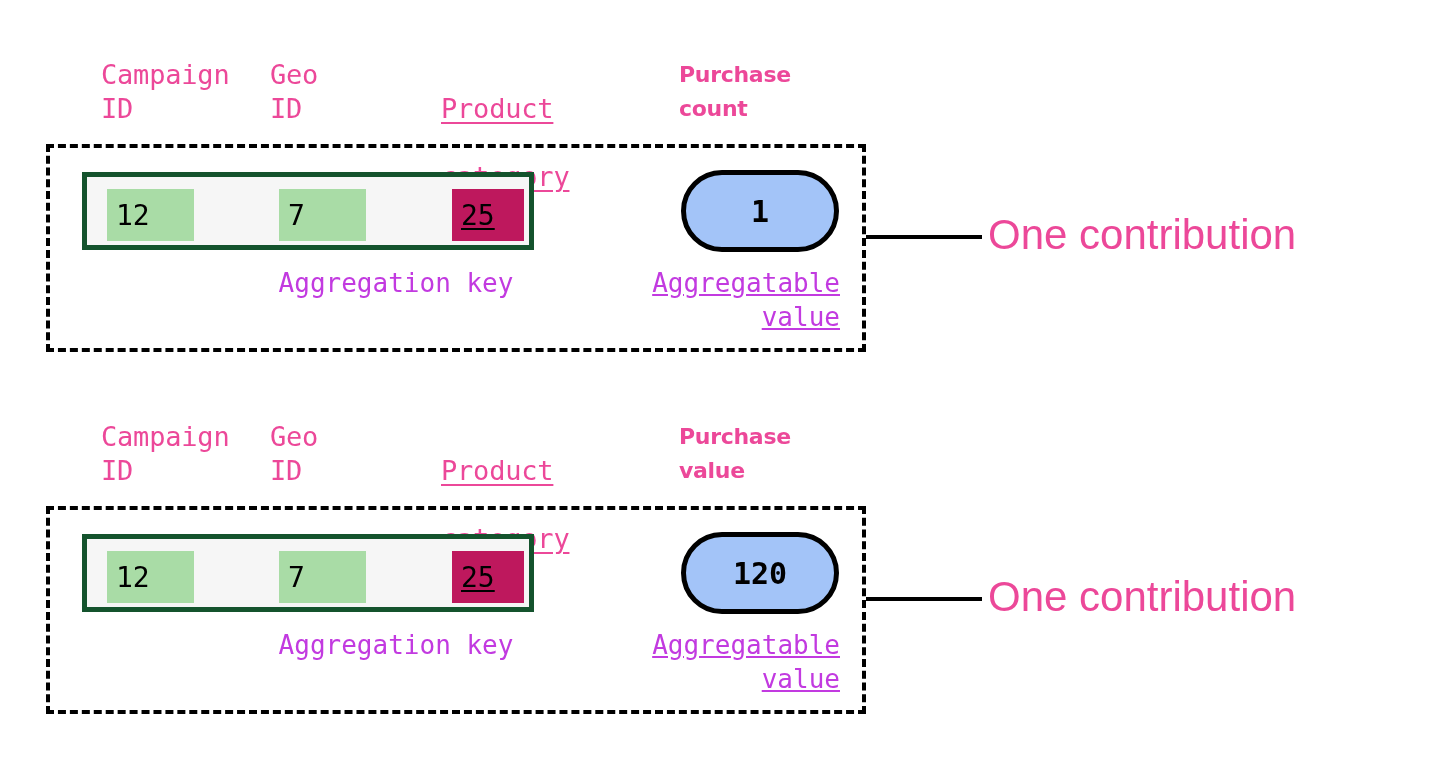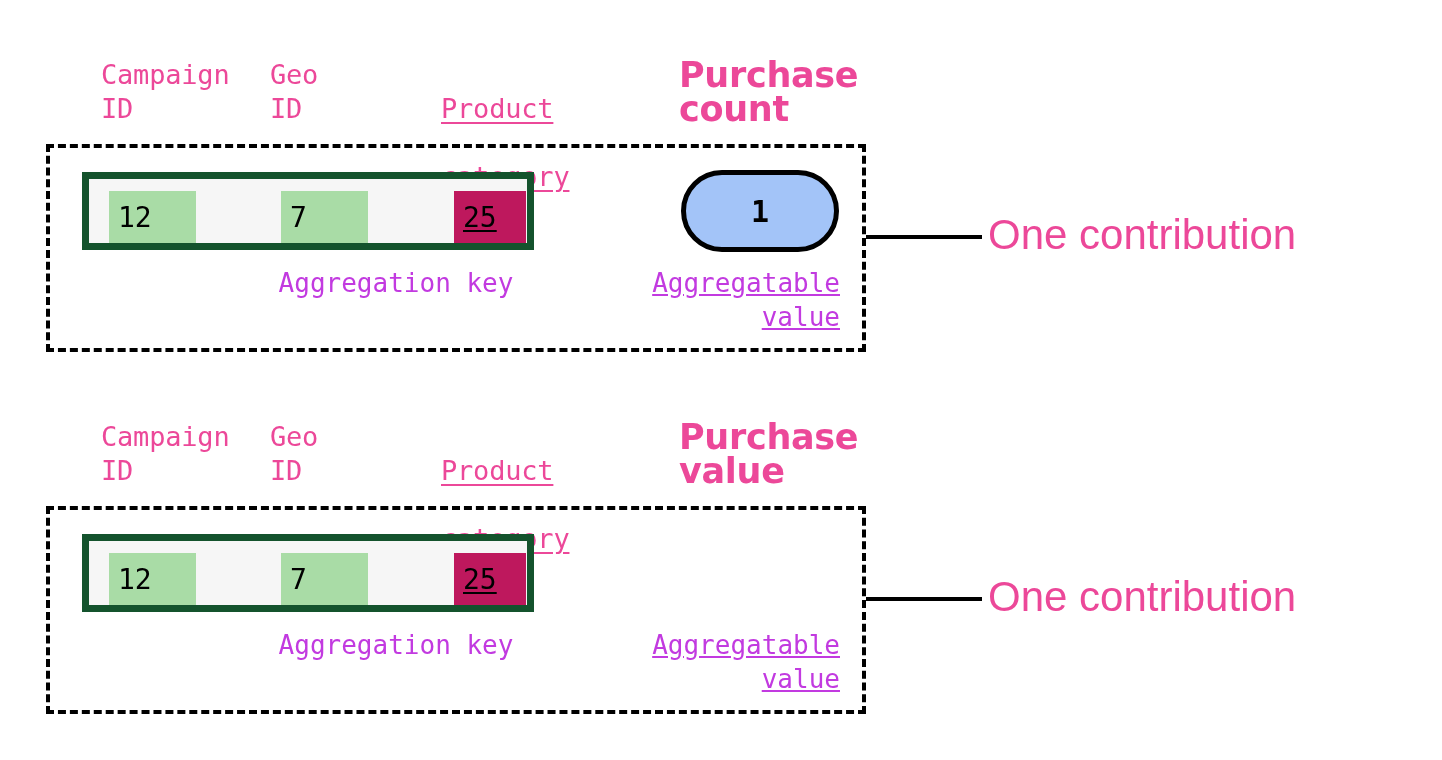--- a/index.html
+++ b/index.html
@@ -49,21 +49,21 @@
   }
   .hdr.campaign { left: 0px;   width: 175px; }
   .hdr.geo      { left: 169px; width: 120px; }
   .hdr.product  { left: 340px; width: 200px; }
   .hdr.product .u { text-decoration: underline; text-underline-offset: 4px; text-align: right; }
   .hdr.metric {
     left: 578px;
     width: 210px;
     font-family: "DejaVu Sans", sans-serif;
     font-weight: bold;
-    font-size: 35px;
+    font-size: 22px;
     line-height: 34px;
     letter-spacing: -0.3px;
   }
 
   
   .contrib-box {
     position: relative;
     box-sizing: border-box;
     width: 820px;
     height: 208px;
@@ -72,21 +72,21 @@
 
   
   .key-box {
     position: absolute;
     left: 32px;
     top: 24px;
     width: 452px;
     height: 78px;
     box-sizing: border-box;
     background: #f6f6f6;
-    border: 7px solid #14532d;
+    border: 5px solid #14532d;
   }
   .cell {
     position: absolute;
     top: 12px;
     height: 52px;
     display: flex;
     align-items: center;
     padding-left: 9px;
     box-sizing: border-box;
     font-family: "DejaVu Sans Mono", monospace;
@@ -228,20 +228,21 @@
           <span>12</span>
         </div>
         <div class="cell c2">
           <span>7</span>
         </div>
         <div class="cell c3">
           <span>25</span>
         </div>
       </div>
 
+      <div class="value-pill">120</div>
 
       <div class="ann key-ann">Aggregation key</div>
       <div class="ann val-ann">Aggregatable
 value</div>
 
     </div>
   </div>
 
   <div class="leader row2"></div>
   <div class="caption row2">One contribution</div>

